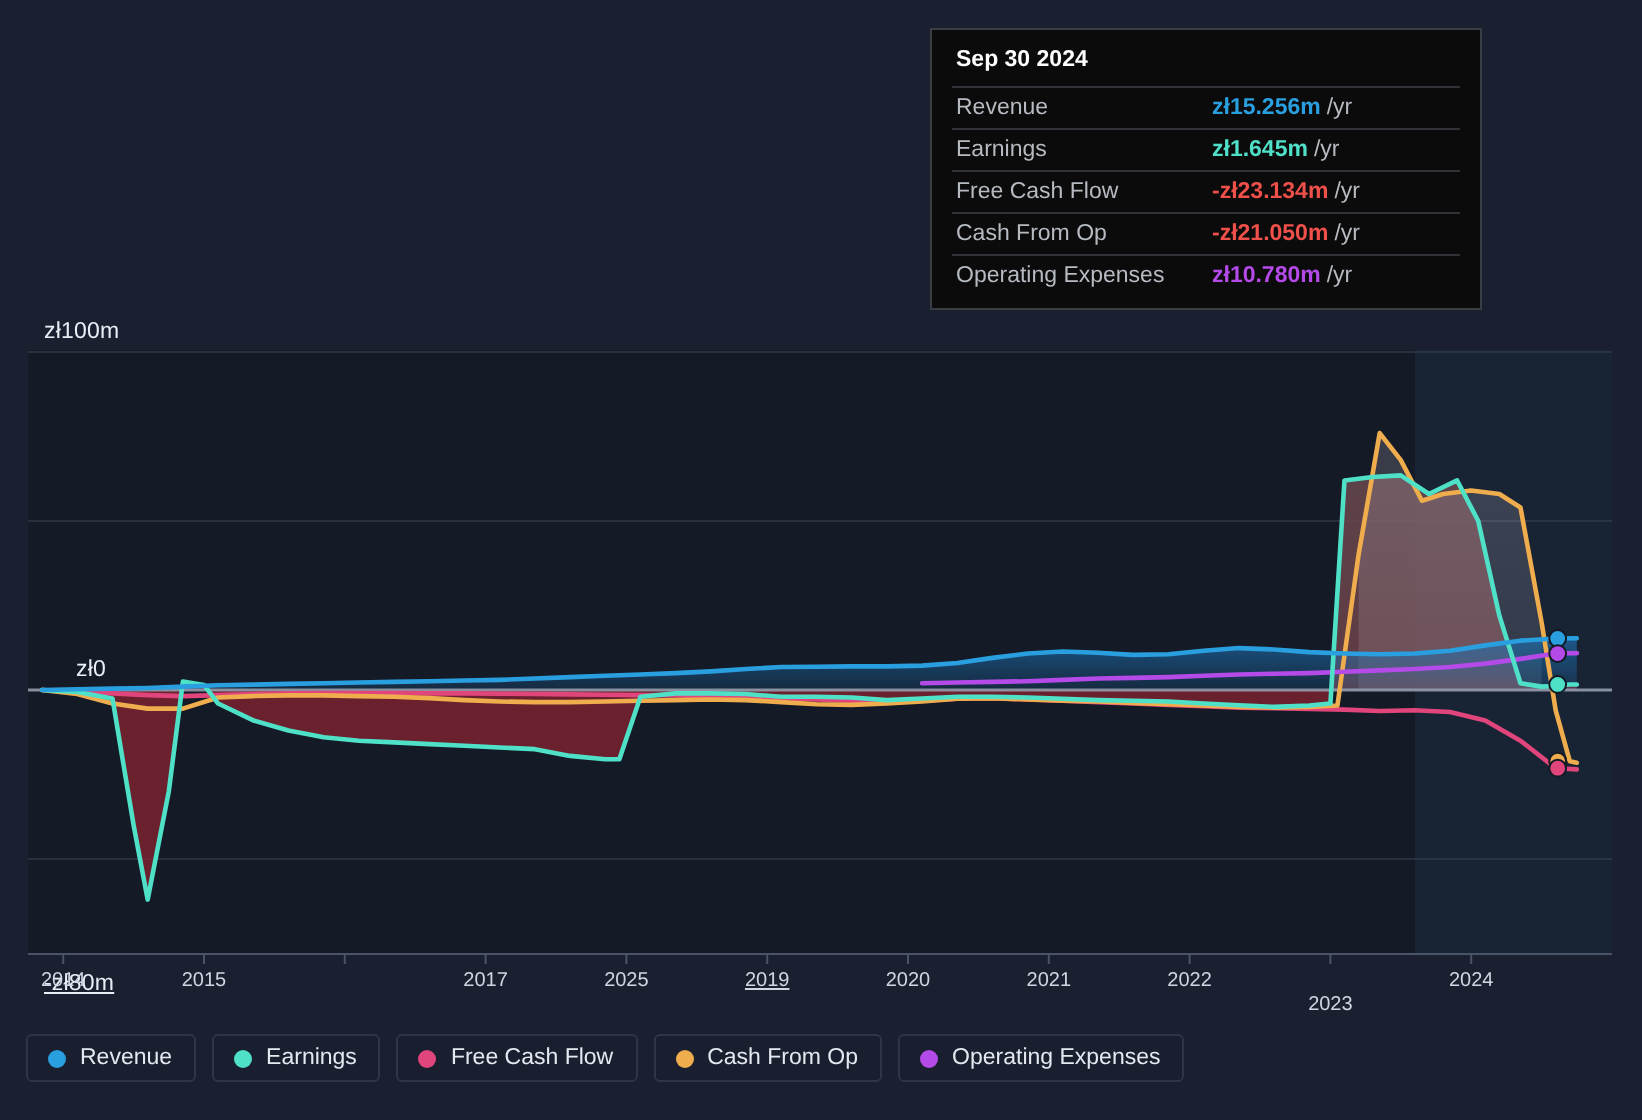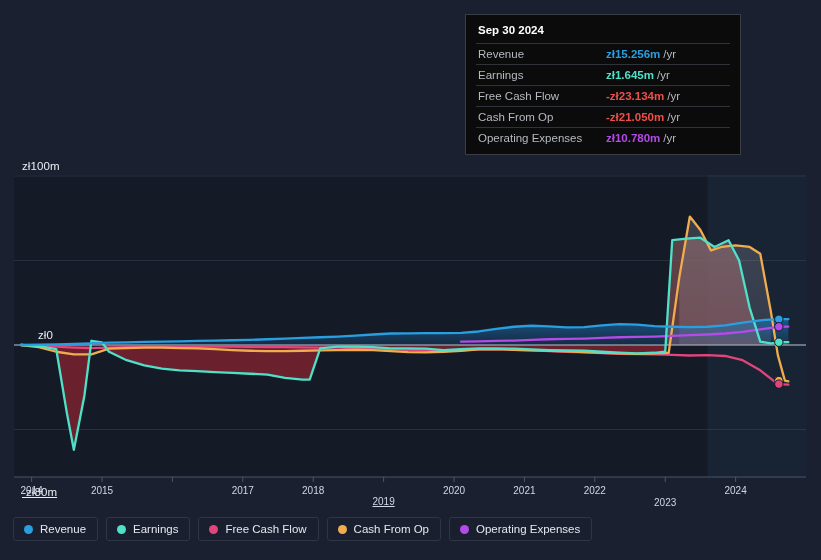--- a/index.html
+++ b/index.html
@@ -167,22 +167,22 @@
   <div id="y-labels">
       <div class="y-label" style="left: 22px; top: 160px;">zł100m</div>
       <div class="y-label" style="left: 22px; top: 329px; margin-left: 16px;">zł0</div>
       <div class="y-label" style="left: 22px; top: 486.2px; text-decoration: underline;">-zł80m</div>
     </div>
   <div id="x-labels">
       <div class="x-label" style="left: 31.6px; top: 485px;">2014</div>
       <div class="x-label" style="left: 102px; top: 485px;">2015</div>
       <div class="x-label" style="left: 172.4px; top: 485px; margin-top: 40px;">2016</div>
       <div class="x-label" style="left: 242.8px; top: 485px;">2017</div>
-      <div class="x-label" style="left: 313.2px; top: 485px;">2018</div>
-      <div class="x-label" style="left: 383.6px; top: 496px; text-decoration: underline;">2019</div>
+      <div class="x-label" style="left: 313.2px; top: 485px;">2025</div>
+      <div class="x-label" style="left: 383.6px; top: 485px; text-decoration: underline;">2019</div>
       <div class="x-label" style="left: 454px; top: 485px;">2020</div>
       <div class="x-label" style="left: 524.4px; top: 485px;">2021</div>
       <div class="x-label" style="left: 594.8px; top: 485px; text-align: right;">2022</div>
       <div class="x-label" style="left: 665.2px; top: 485px; margin-top: 12px;">2023</div>
       <div class="x-label" style="left: 735.6px; top: 485px;">2024</div>
     </div>
 
   <div id="tooltip">
     <div class="tt-date">Sep 30 2024</div>
     <div id="tooltip-rows">

